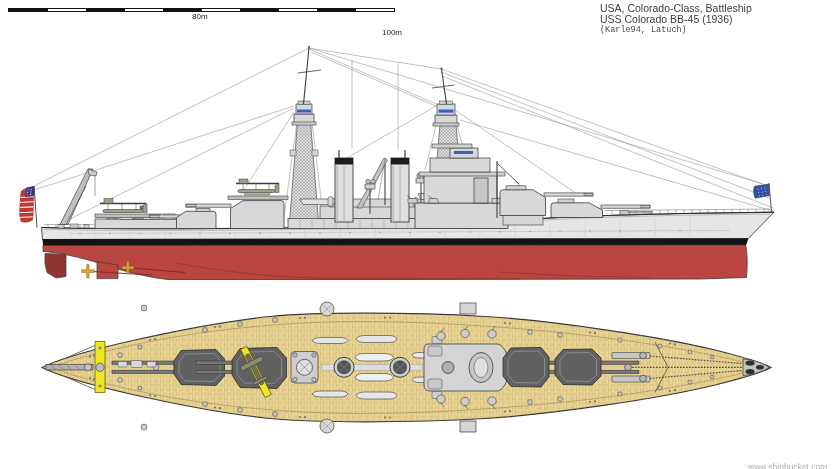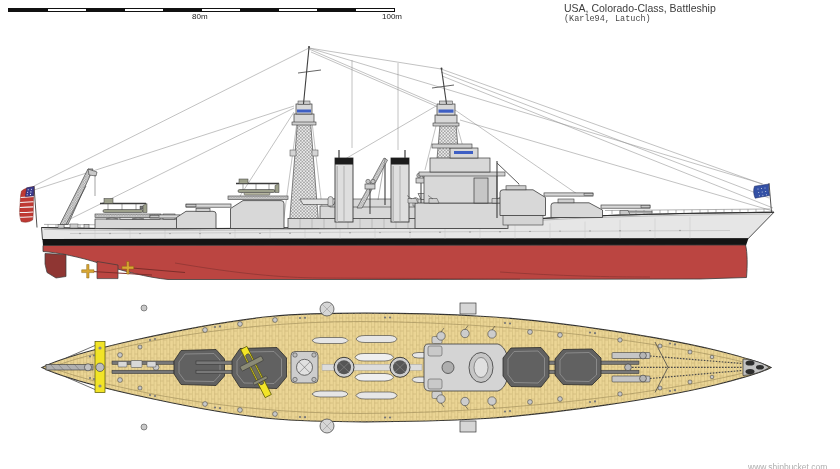--- a/index.html
+++ b/index.html
@@ -1,27 +1,27 @@
 <!DOCTYPE html>
 <html style="--outline: #3b3b3b; --hull-gray: #e6e6e6; --superstructure: #d8d8d8; --boot-black: #141414; --hull-red: #bb4541; --hull-red-dark: #8f3633; --prop-gold: #d9a733; --deck-tan: #ebd595; --plank-line: #c2ad6d; --turret-top: #616161; --structure-plan: #d2d2d2; --catapult-yellow: #f2e427; --flag-red: #bf3a33; --flag-blue: #3a3a8c; --jack-blue: #3350a5; --window-blue: #3e5fc4; --rigging: #909090;"><head>
 <meta charset="utf-8">
 <style>
   html,body{margin:0;padding:0;background:#fff;width:840px;height:469px;overflow:hidden;}
   .canvas{position:relative;width:840px;height:469px;background:#fff;font-family:"Liberation Sans",sans-serif;}
-  .title-block{position:absolute;left:564px;top:3px;color:#3c3c3c;}
+  .title-block{position:absolute;left:600px;top:3px;color:#3c3c3c;}
   .title-line1{font-size:10.5px;line-height:11px;}
   .title-line2{font-size:10.5px;line-height:11px;}
   .title-line3{font-size:8.5px;line-height:10px;color:#4a4a4a;font-family:Liberation Mono, monospace;}
   .scalebar{position:absolute;left:8px;top:8px;width:385px;height:2px;border:1px solid #111;display:flex;}
   .scalebar .seg{flex:1 1 auto;height:100%;}
   .scalebar .b{background:#111;}
   .scalebar .w{background:#fff;}
   .scale-label{position:absolute;font-size:8px;color:#222;}
   .lbl50{left:192px;top:12px;}
-  .lbl100{left:382px;top:12px;}
+  .lbl100{left:382px;top:28px;}
   .watermark{position:absolute;left:748px;top:453px;font-size:8.5px;color:#aeaeae;margin-top:9px;}
   svg{position:absolute;left:0;top:0;}
   
   .f-hullgray{fill:var(--hull-gray);} .s-out{stroke:var(--outline);}
   .f-super{fill:var(--superstructure);}
   .f-boot{fill:var(--boot-black);}
   .f-red{fill:var(--hull-red);}
   .f-reddark{fill:var(--hull-red-dark);}
   .f-gold{fill:var(--prop-gold);}
   .f-deck{fill:var(--deck-tan);}
@@ -47,20 +47,21 @@
     <div class="seg b"></div>
     <div class="seg w"></div>
     <div class="seg b"></div>
     <div class="seg w"></div>
   </div>
   <div class="scale-label lbl50">80m</div>
   <div class="scale-label lbl100">100m</div>
 
   <div class="title-block">
     <div class="title-line1">USA, Colorado-Class, Battleship</div>
+    <div class="title-line2">USS Colorado BB-45 (1936)</div>
     <div class="title-line3">(Karle94, Latuch)</div>
   </div>
 
   <svg width="840" height="469" viewBox="0 0 840 469">
     <defs>
       <pattern id="planks" width="6.4" height="9" patternUnits="userSpaceOnUse">
         <rect width="6.4" height="9" fill="none"></rect>
         <line x1="0.2" y1="0" x2="0.2" y2="9" stroke="var(--plank-line)" stroke-width="0.55"></line>
         <line x1="3.4" y1="0" x2="3.4" y2="9" stroke="var(--plank-line)" stroke-width="0.55"></line>
         <line x1="0.2" y1="3" x2="3.4" y2="3" stroke="var(--plank-line)" stroke-width="0.5"></line>

